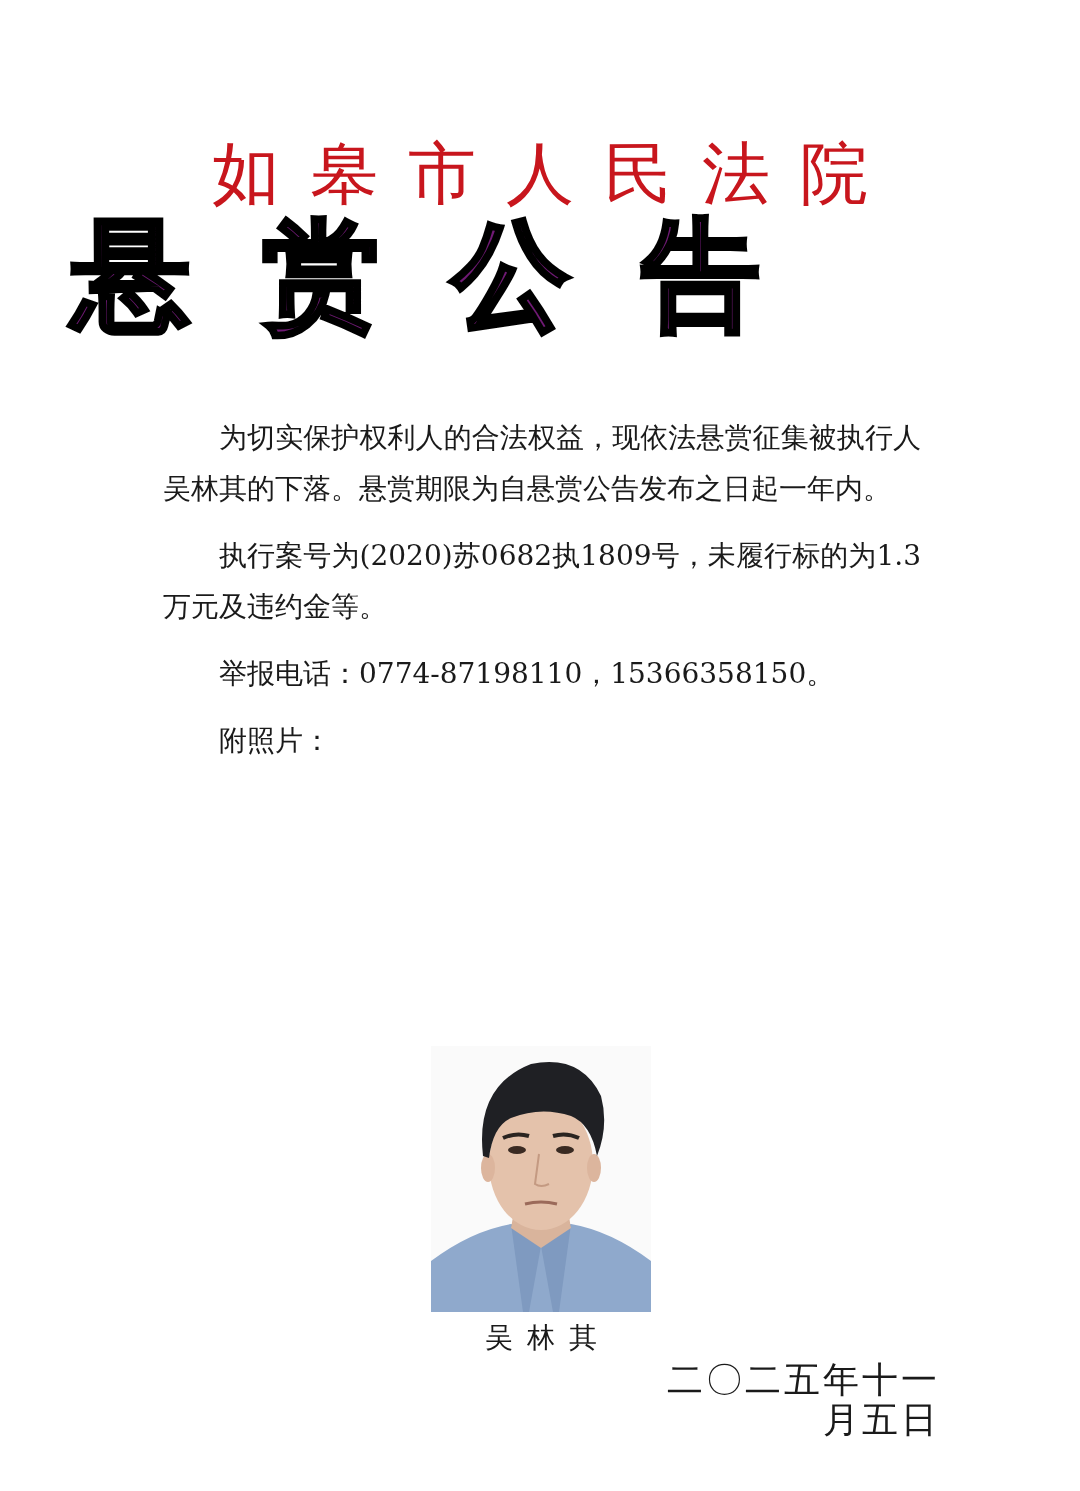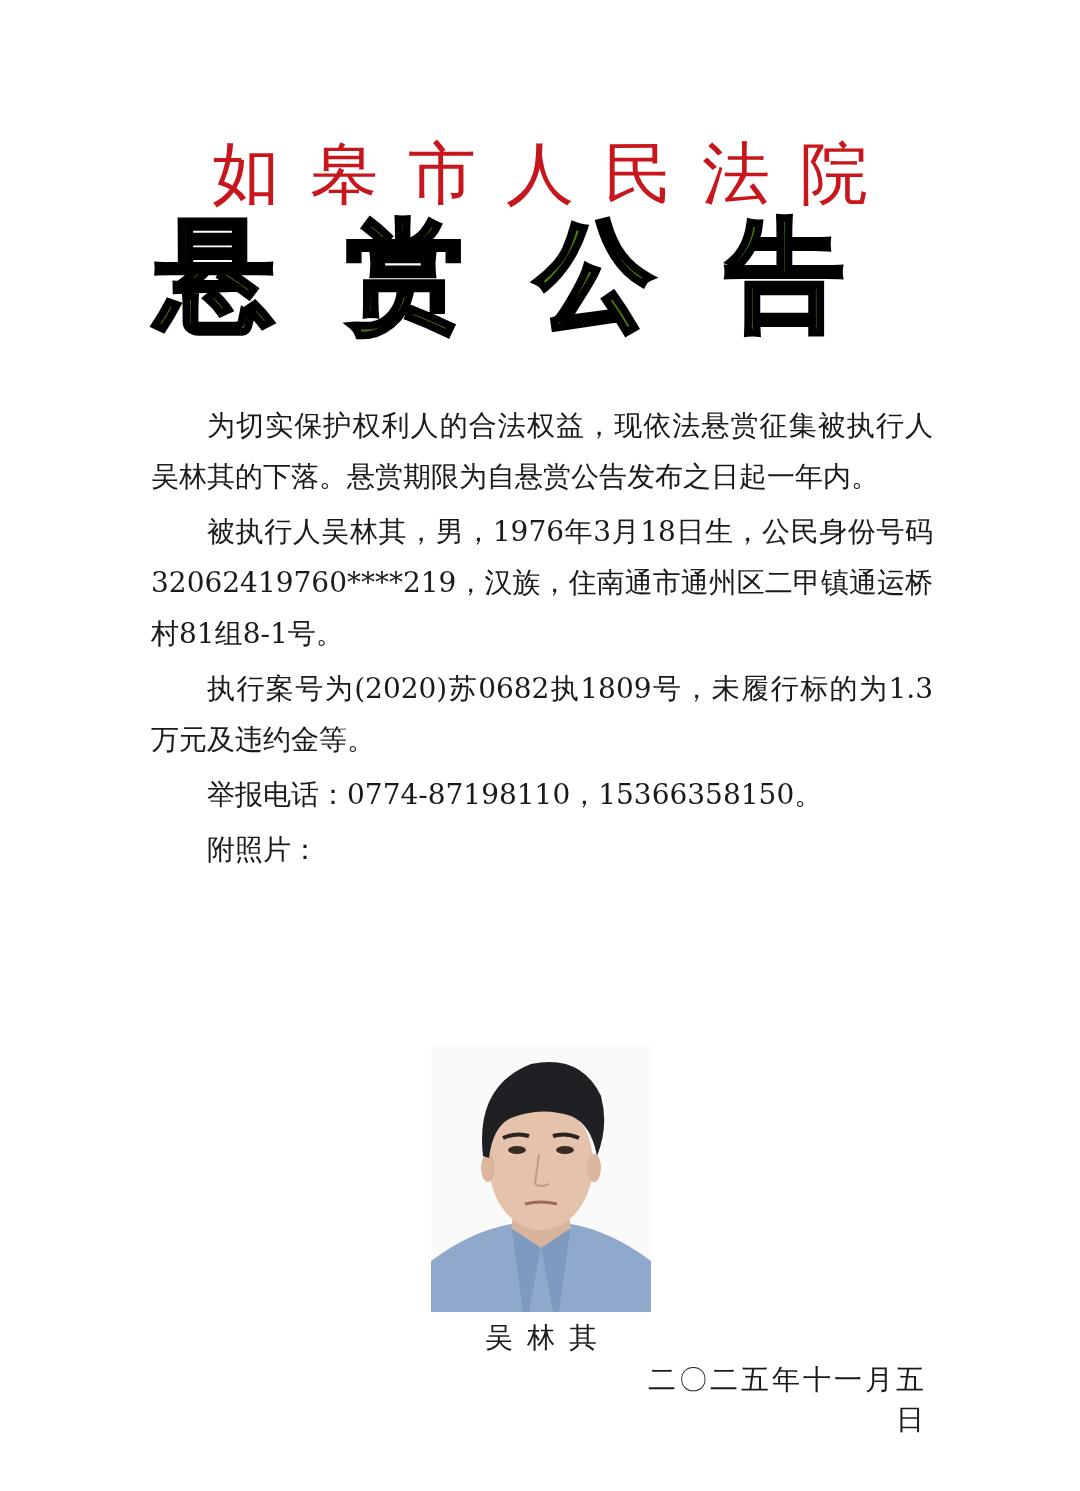--- a/index.html
+++ b/index.html
@@ -1,43 +1,42 @@
 <!DOCTYPE html>
 <html><head>
 <meta charset="utf-8">
 <style>
   html, body { margin: 0; padding: 0; background: #ffffff; }
   body { width: 1080px; height: 1491px; position: relative; overflow: hidden;
          font-family: "DejaVu Serif", "Liberation Serif", serif; color: #1a1a1a; }
   .court-title { position: absolute; top: 88px; left: 0; width: 1080px; text-align: center;
          font-family: "DejaVu Serif", "Liberation Serif", serif; font-size: 68px; color: #c8161d;
          letter-spacing: 30px; text-indent: 30px; line-height: 80px; margin-top: 46px; }
-  .notice-title { position: absolute; top: 205px; left: 0; width: 916px; text-align: right;
+  .notice-title { position: absolute; top: 205px; left: 0; width: 916px; text-align: left;
          font-family: "DejaVu Serif", "Liberation Serif", serif; font-weight: bold; font-size: 118px;
-         color: #4d7c0f; letter-spacing: 72px; text-indent: 72px; line-height: 140px;
+         color: #701a75; letter-spacing: 72px; text-indent: 72px; line-height: 140px;
          -webkit-text-stroke: 4px #000; }
   .body-text { position: absolute; top: 396px; left: 147px; width: 790px;
          font-size: 28px; line-height: 51px; text-align: justify; }
-  .body-text p { margin: 4px; text-indent: 56px; }
+  .body-text p { margin: 16px; text-indent: 56px; }
   .photo { position: absolute; left: 431px; top: 1046px; width: 220px; height: 266px;
          background: #fbfbfb; overflow: hidden; }
   .caption { position: absolute; top: 1318px; left: 431px; width: 220px; text-align: center;
          font-size: 28px; letter-spacing: 14px; text-indent: 14px; line-height: 40px; }
-  .date { position: absolute; top: 1360px; left: 627px; width: 300px; text-align: right;
-         font-size: 28px; letter-spacing: 3px; line-height: 40px; }
+  .date { position: absolute; top: 1360px; left: 640px; width: 300px; text-align: right;
+         font-size: 36px; letter-spacing: 3px; line-height: 40px; }
 </style>
 </head>
 <body>
 
 <div class="court-title">如皋市人民法院</div>
 <div class="notice-title">悬赏公告</div>
 
 <div class="body-text">
   <p>为切实保护权利人的合法权益，现依法悬赏征集被执行人吴林其的下落。悬赏期限为自悬赏公告发布之日起一年内。</p>
-  <p>被执行人吴林其，男，1976年3月18日生，公民身份号码32062419760****219，汉族，住南通市通州区二甲镇通运桥村81组8-1号。</p>
   <p>执行案号为(2020)苏0682执1809号，未履行标的为1.3万元及违约金等。</p>
   <p>举报电话：0774-87198110，15366358150。</p>
   <p>附照片：</p>
 </div>
 
 <div class="photo" title="portrait photo of 吴林其">
   <svg width="220" height="266" viewBox="0 0 220 266">
     <rect width="220" height="266" fill="#fafafa"></rect>
 
     <path d="M0 215 Q40 185 80 178 L110 200 L140 178 Q180 185 220 215 L220 266 L0 266 Z" fill="#8fa9cc"></path>

